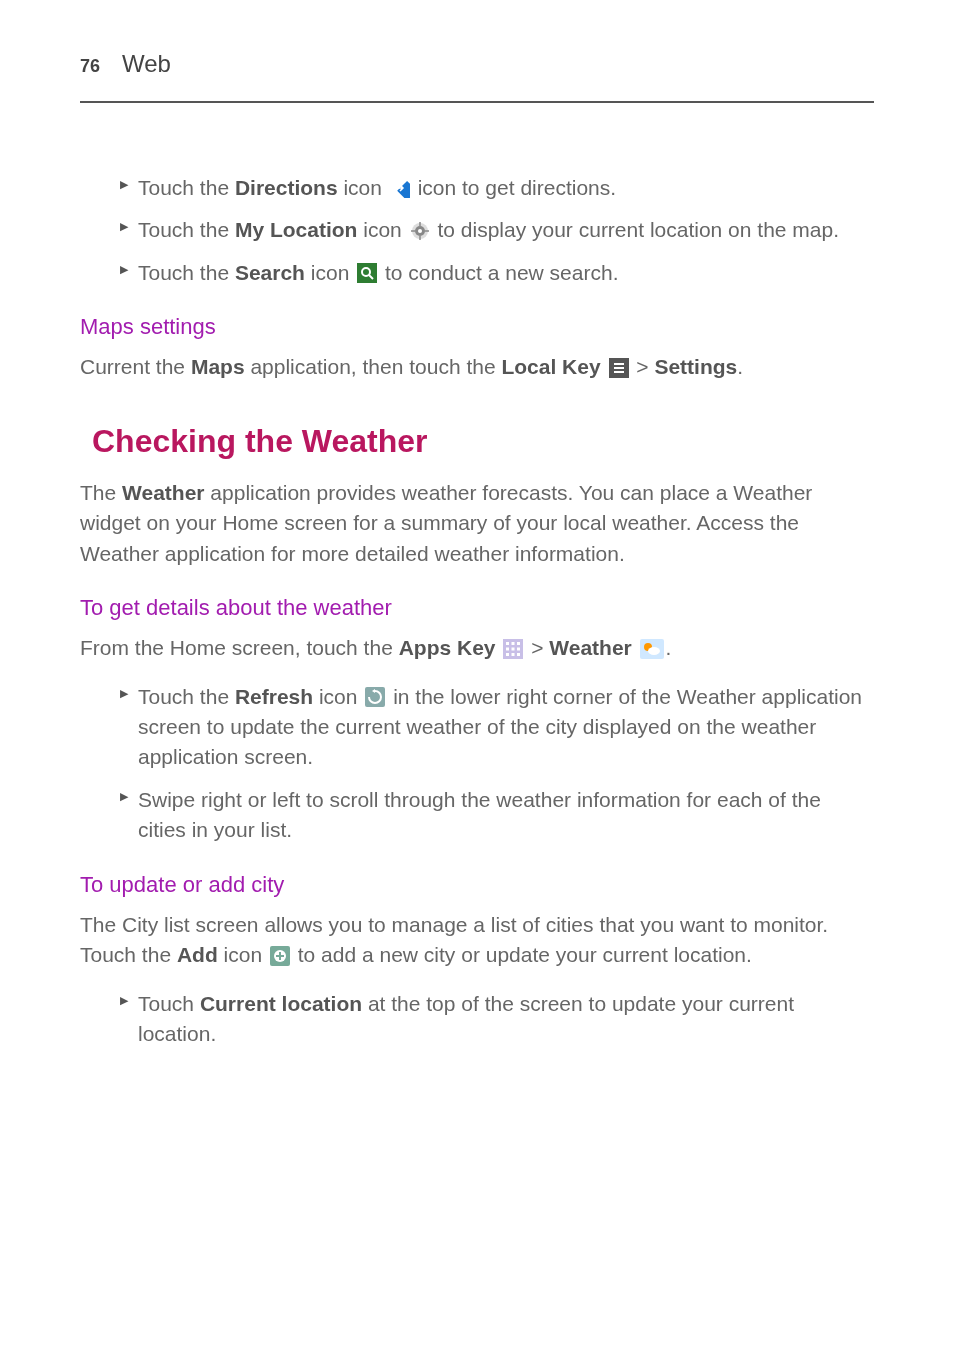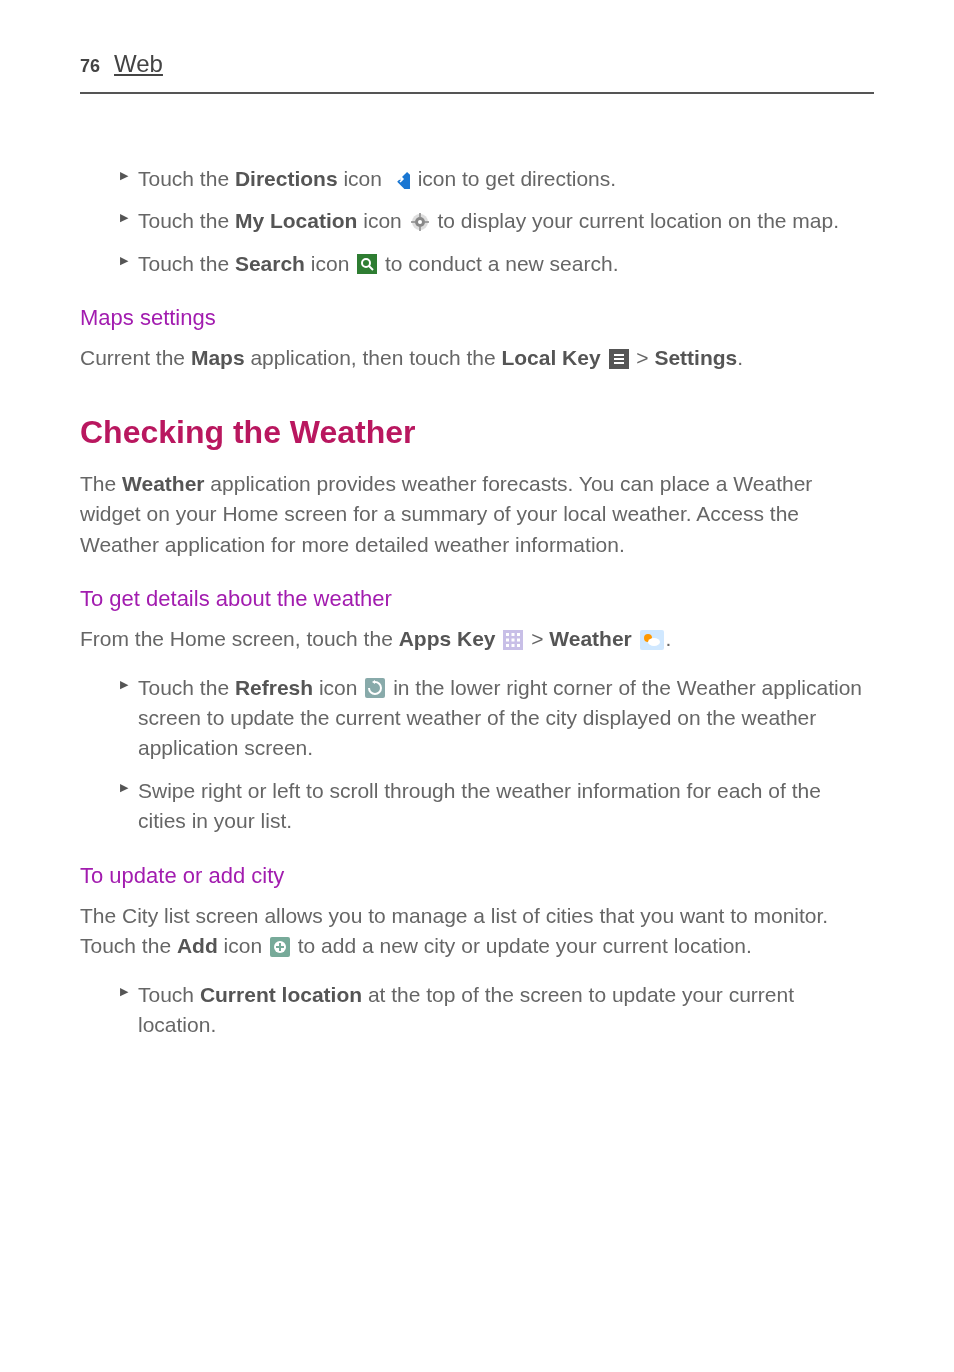--- a/index.html
+++ b/index.html
@@ -9,35 +9,34 @@
       color: #555;
       background: #fff;
       width: 954px;
     }
     .page {
       padding: 50px 80px 60px 80px;
     }
     .header {
       display: flex;
       align-items: baseline;
-      gap: 14px;
+      gap: 22px;
       border-bottom: 2px solid #555;
-      padding-bottom: 14px;
+      padding-bottom: 23px;
       margin-bottom: 70px;
     }
     .page-num {
       font-size: 18px;
       font-weight: bold;
       color: #444;
     }
     .header-title {
       font-size: 24px;
       font-weight: 500;
       color: #444;
-      text-decoration: underline;
     }
     .bullet-list {
       list-style: none;
       padding-left: 40px;
       margin: 0 0 24px 0;
     }
     .bullet-list li {
       position: relative;
       padding-left: 18px;
       margin-bottom: 12px;
@@ -80,21 +79,21 @@
     .body-text {
       font-size: 21px;
       line-height: 1.45;
       color: #666;
       margin: 0 0 18px 0;
     }
     .main-heading {
       color: #b9175f;
       font-size: 32px;
       font-weight: bold;
-      margin: 40px 0 18px 0;
+      margin: 40px 0 18px 12px;
     }
   </style>
 </head>
 <body>
 
 <div class="page">
 
   <div class="header">
     <span class="page-num">76</span>
     <span class="header-title">Web</span>

